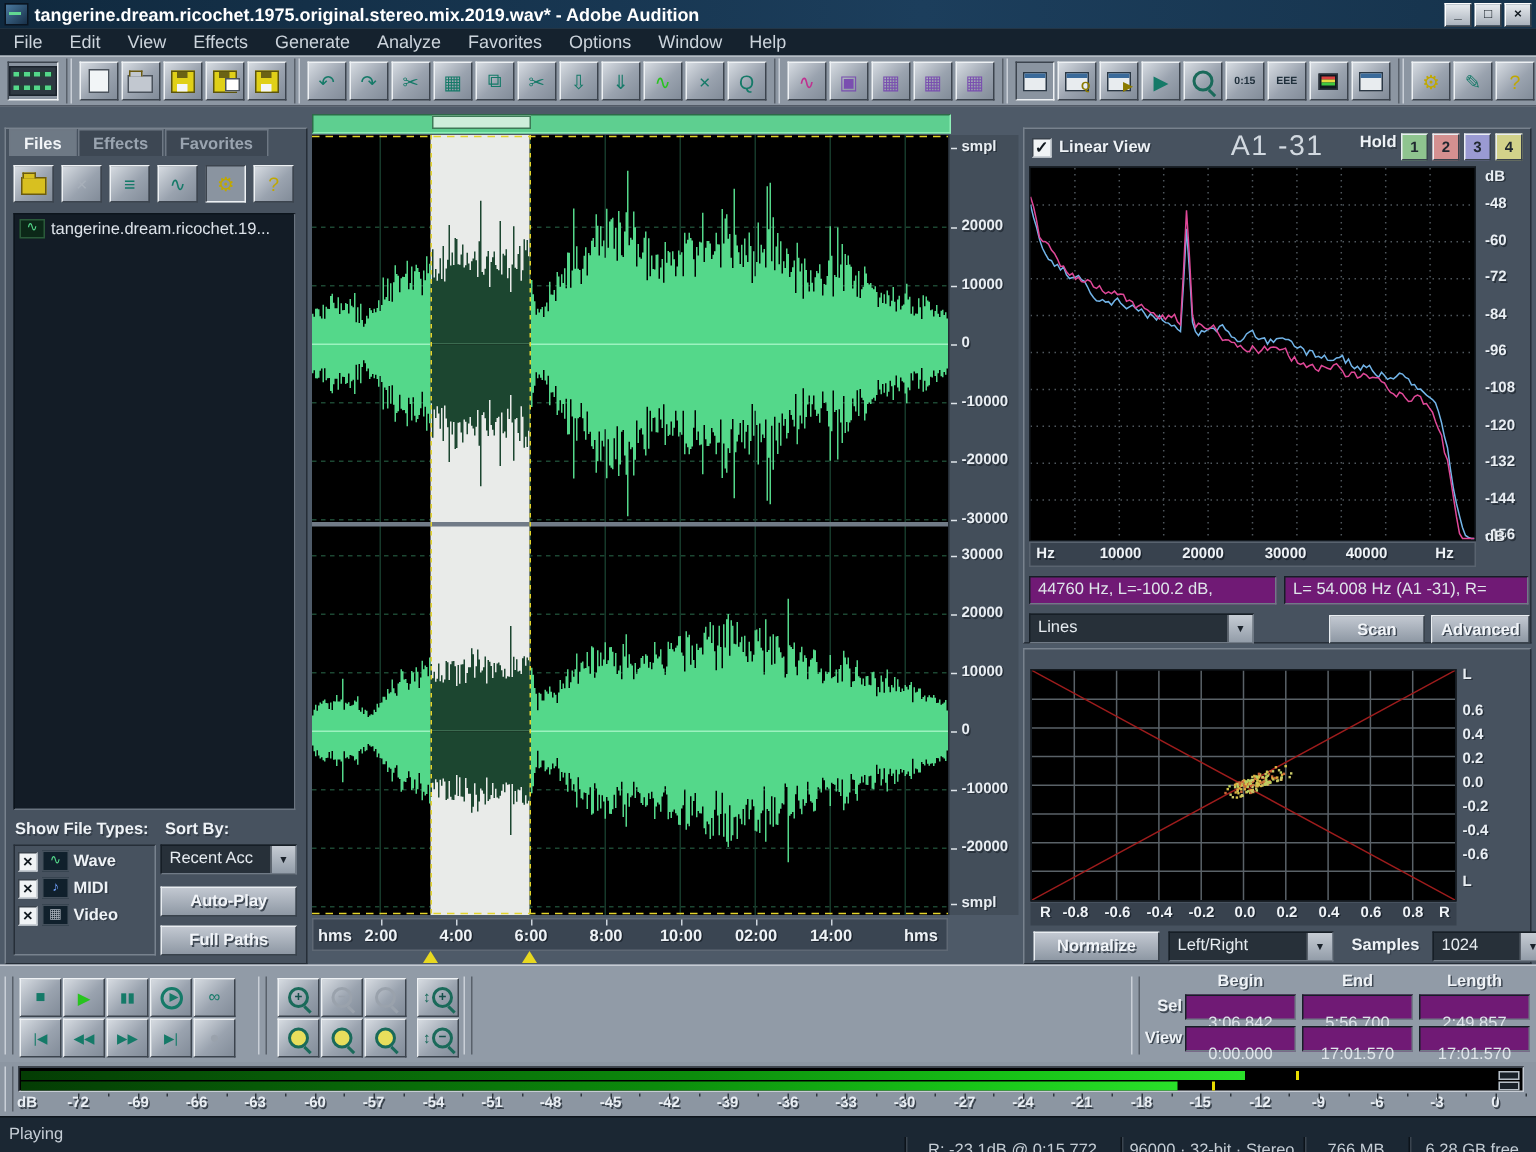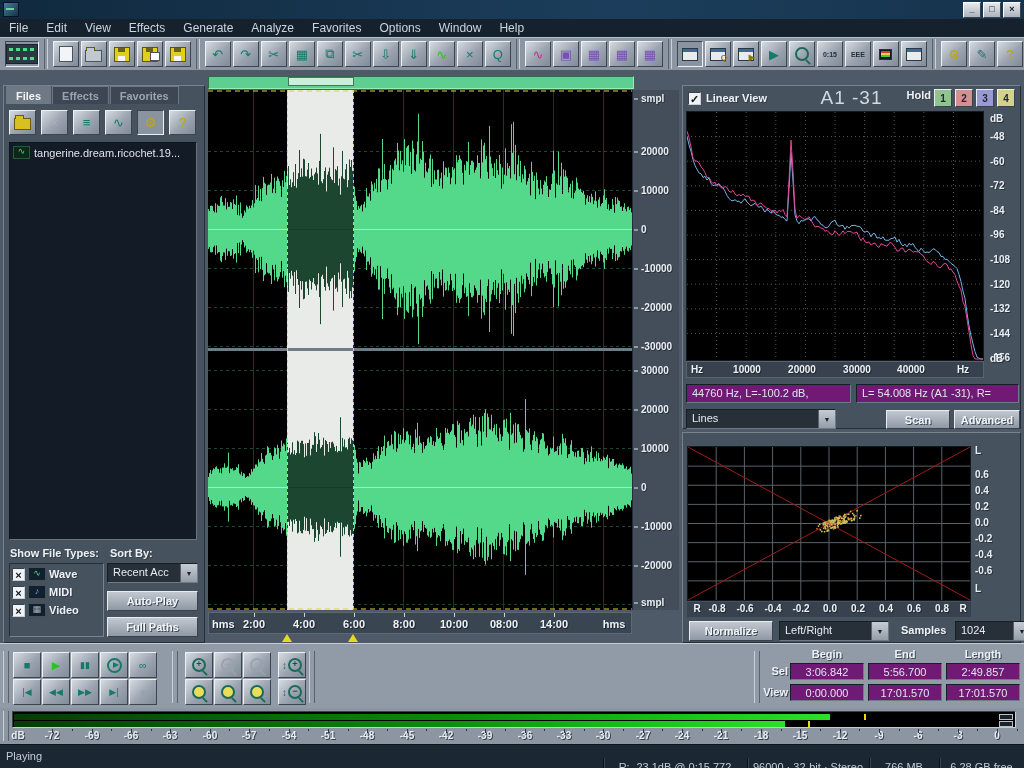--- a/index.html
+++ b/index.html
@@ -117,41 +117,42 @@
   
   #bottombar{position:absolute;left:0;top:643px;width:1024px;height:65px;background:#919ba7;border-top:1px solid #c6ccd4;box-sizing:border-box;}
   .grip{position:absolute;width:4px;height:52px;top:7px;border-left:1px solid #c9cfd7;border-right:1px solid #59616b;}
   .trbtn{position:absolute;width:28px;height:26px;font-size:11px;}
   #time-display{position:absolute;left:315px;top:6px;width:438px;height:54px;background:#4c5966;
       border:1px solid;border-color:#2e3640 #aab2bc #aab2bc #2e3640;box-shadow:inset 1px 1px 0 #1e262e, inset -1px -1px 0 #6a7480;
       display:flex;align-items:center;justify-content:center;color:#dce1e7;font-size:42px;letter-spacing:2px;text-shadow:2px 2px 2px #1a2028;}
   #seltable{position:absolute;left:758px;top:4px;width:264px;height:58px;font-size:11px;}
   .sth{position:absolute;top:0;font-weight:bold;color:#eef2f6;text-shadow:1px 1px 0 #3e4853;transform:translateX(-50%);}
   .strl{position:absolute;font-weight:bold;color:#eef2f6;text-shadow:1px 1px 0 #3e4853;text-align:right;width:30px;}
-  .stf{position:absolute;height:17px;text-align:center;font-size:11px;padding-top:2px;}
+  .stf{position:absolute;height:17px;text-align:center;font-size:11px;padding-top:12px;}
   
   #meter{position:absolute;left:0;top:708px;width:1024px;height:36px;background:#8c96a2;}
   #meterbox{position:absolute;left:12px;top:3px;width:1004px;height:17px;background:#000;border:1px solid;border-color:#3a424c #c6ccd4 #c6ccd4 #3a424c;box-sizing:border-box;}
   .mbar{position:absolute;left:1px;height:6px;background:linear-gradient(90deg,#043c04,#0c8c0c 55%,#18c418 82%,#2ae02a);}
   .mpeak{position:absolute;width:2px;height:6px;background:#e8dc00;}
   .mclip{position:absolute;width:14px;height:6px;border:1px solid #b8c0c8;background:#1a222a;box-sizing:border-box;}
   .mlabel{position:absolute;top:22px;font-size:10px;font-weight:bold;color:#e9eef3;text-shadow:1px 1px 0 #39424c;transform:translateX(-50%);}
   .mtick{position:absolute;top:21px;width:1px;background:#2e363e;}
   
   #statusbar{position:absolute;left:0;top:744px;width:1024px;height:24px;background:#1b2733;border-top:1px solid #0d141b;box-sizing:border-box;color:#c6ced6;}
   #status-state{position:absolute;left:6px;top:5px;}
   .scell{position:absolute;top:13px;height:18px;border-left:1px solid #0c131a;box-shadow:inset 1px 0 0 #3a444f;display:flex;align-items:center;justify-content:center;}
 </style>
 </head>
 <body>
 
 <div id="app">
 
   <div id="titlebar">
     <div id="appicon"></div>
+    <span>tangerine.dream.ricochet.1975.original.stereo.mix.2019.wav* - Adobe Audition</span>
     <div class="wbtns">
       <span class="wbtn">_</span>
       <span class="wbtn">□</span>
       <span class="wbtn">×</span>
     </div>
   </div>
 
   <div id="menubar">
       <span class="menu-item">File</span>
       <span class="menu-item">Edit</span>
@@ -401,21 +402,21 @@
       <span class="rl" style="left: 45px;">2:00</span>
       <span class="rtick" style="left: 45px;"></span>
       <span class="rl" style="left: 95px;">4:00</span>
       <span class="rtick" style="left: 95px;"></span>
       <span class="rl" style="left: 145px;">6:00</span>
       <span class="rtick" style="left: 145px;"></span>
       <span class="rl" style="left: 195px;">8:00</span>
       <span class="rtick" style="left: 195px;"></span>
       <span class="rl" style="left: 245px;">10:00</span>
       <span class="rtick" style="left: 245px;"></span>
-      <span class="rl" style="left: 295px;">08:00</span>
+      <span class="rl" style="left: 295px;">02:00</span>
       <span class="rtick" style="left: 295px;"></span>
       <span class="rl" style="left: 345px;">14:00</span>
       <span class="rtick" style="left: 345px;"></span>
       <span class="rl" style="left: 405px;">hms</span>
     </div>
   <div class="selmark" style="left:282px;"></div>
   <div class="selmark" style="left:348px;"></div>
 
   <div id="freq-panel" class="panel">
     <div id="freq-head">

